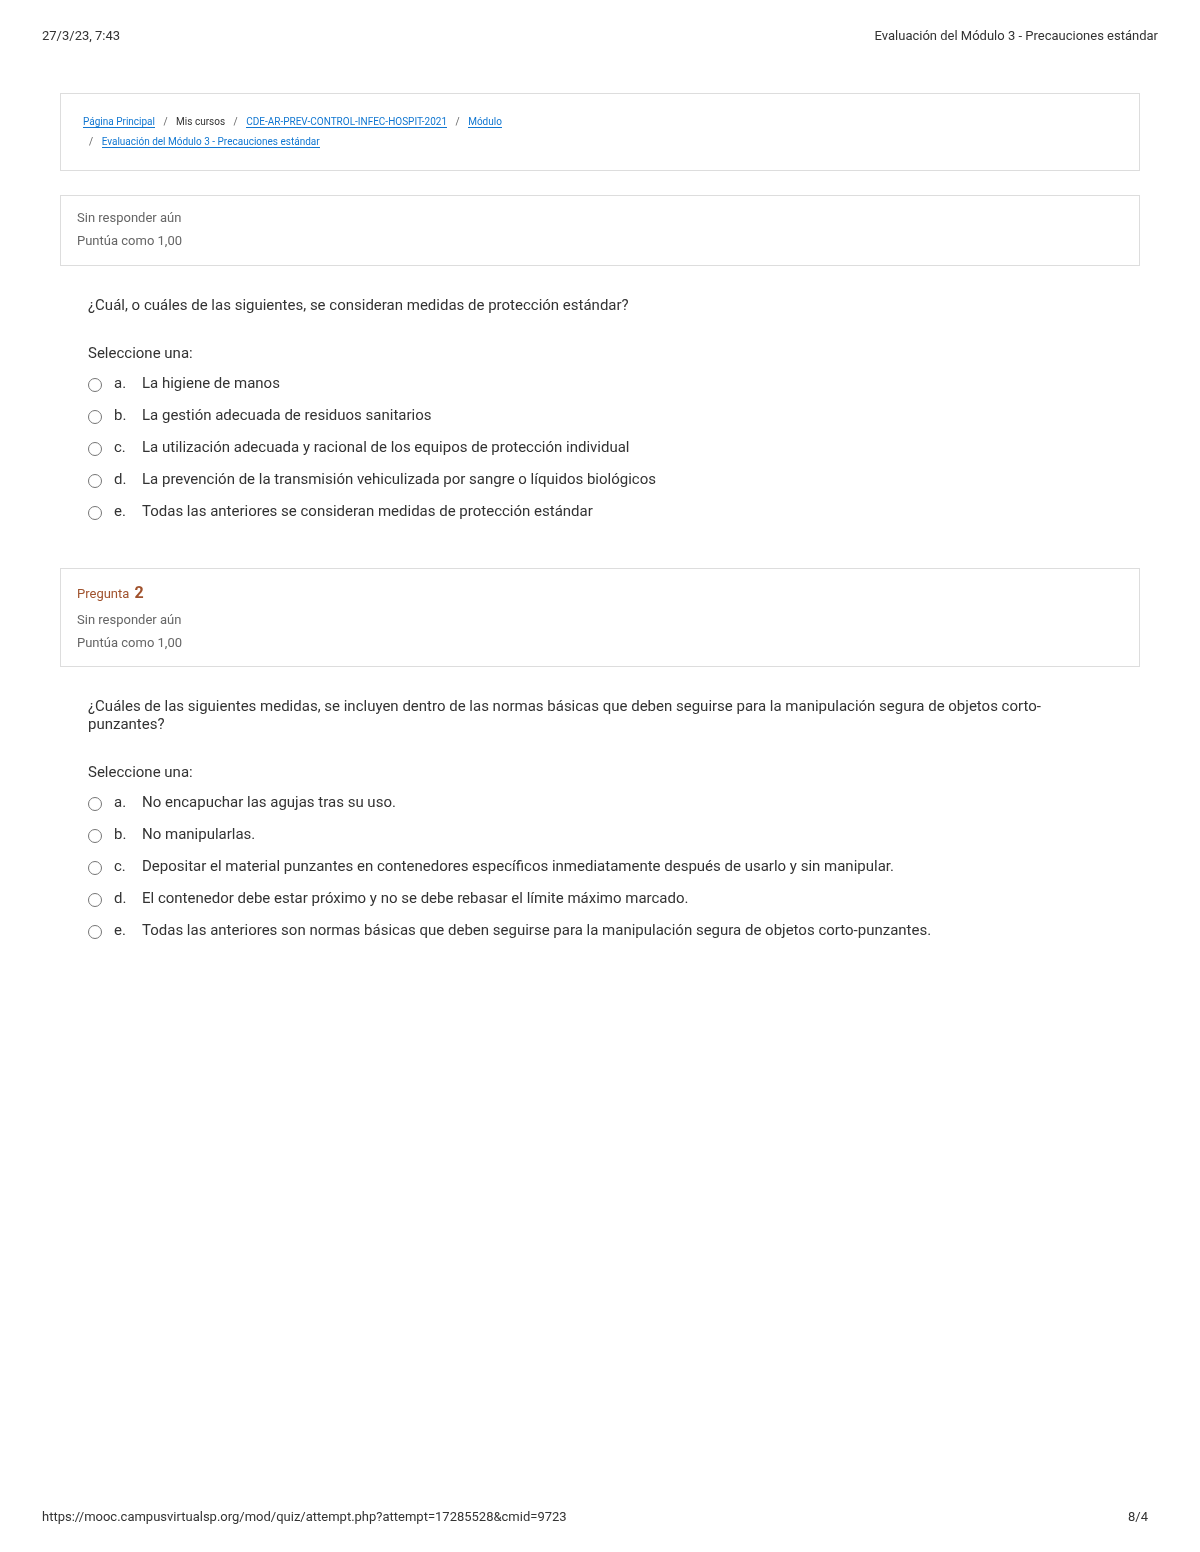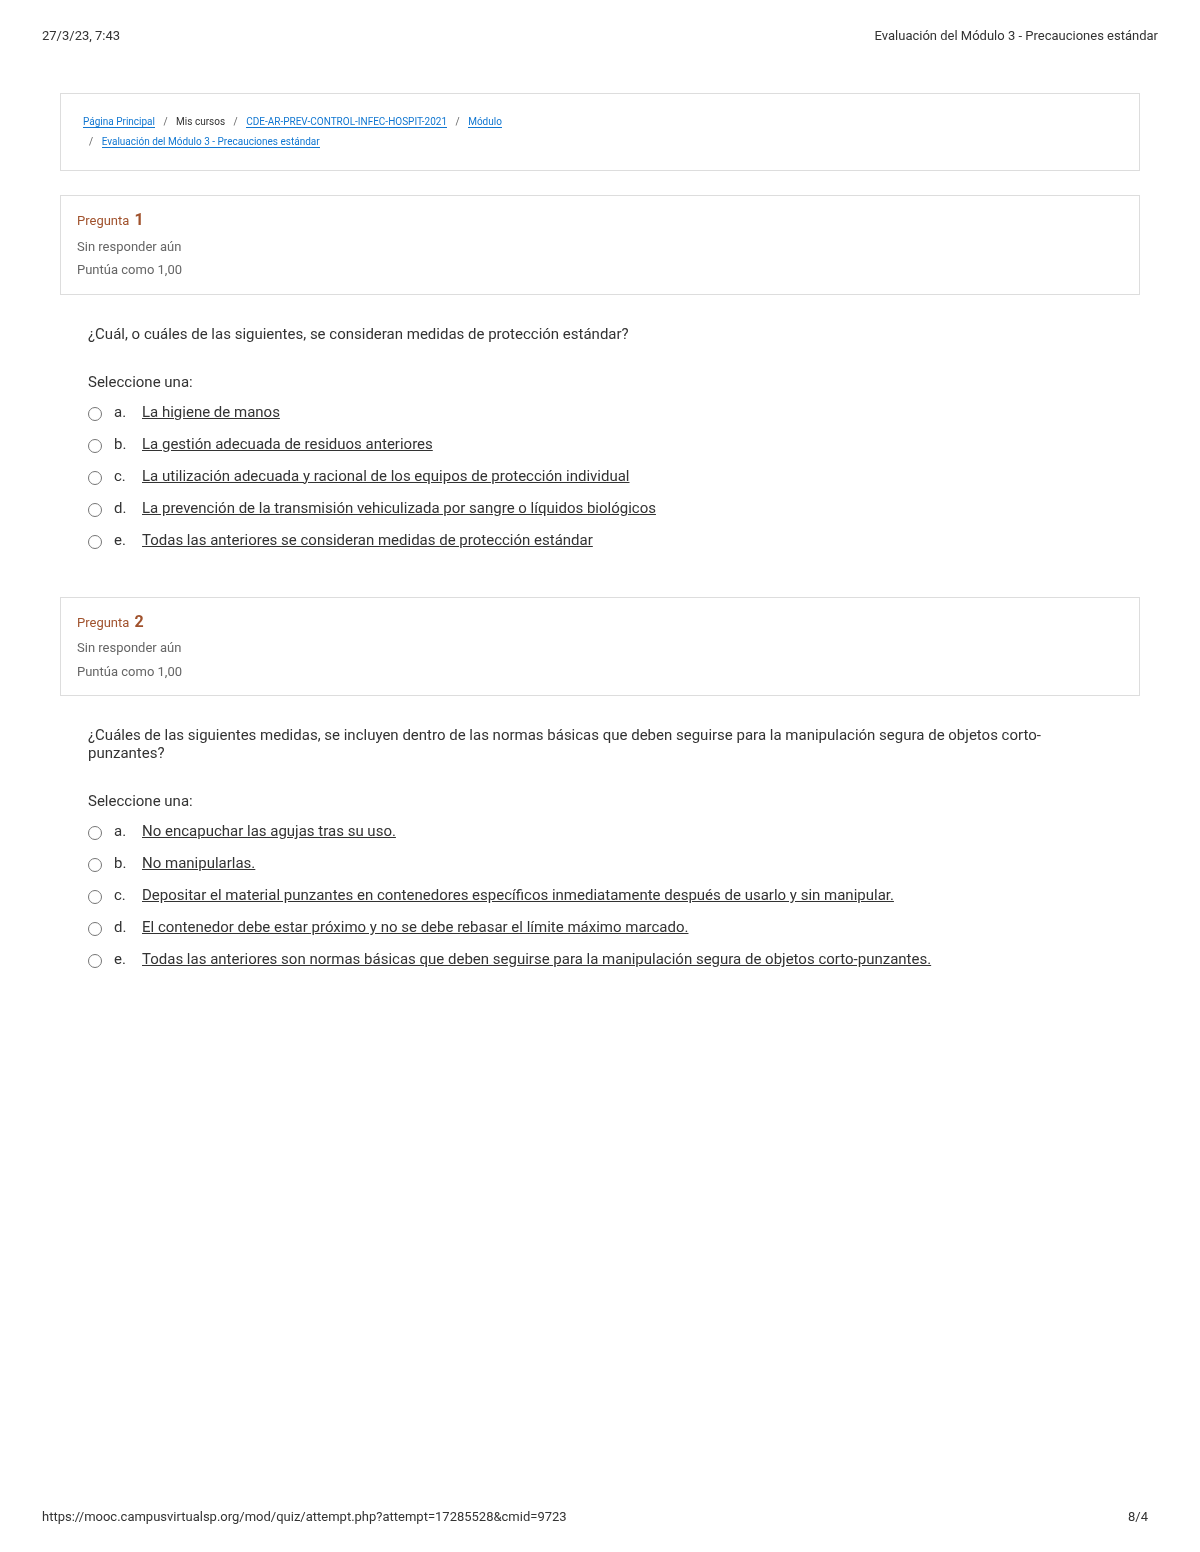--- a/index.html
+++ b/index.html
@@ -86,21 +86,20 @@
       margin-right: 12px;
       width: 14px;
       height: 14px;
     }
     .option-letter {
       margin-right: 10px;
       min-width: 18px;
     }
     .option-text {
       flex: 1;
-      text-decoration: underline;
     }
     .footer {
       position: absolute;
       bottom: 28px;
       left: 42px;
       right: 52px;
       display: flex;
       justify-content: space-between;
       font-size: 13px;
       color: #333;
@@ -124,41 +123,37 @@
     <span class="sep">/</span>
     <a href="#">CDE-AR-PREV-CONTROL-INFEC-HOSPIT-2021</a>
     <span class="sep">/</span>
     <a href="#">Módulo</a>
     <br>
     <span class="sep">/</span>
     <a href="#"> Evaluación del Módulo 3 - Precauciones estándar</a>
   </div>
 
   <div class="question-info">
-    <div>
-      <span class="q-label">Pregunta</span>
-      <span class="q-number">1</span>
-    </div>
     <div>Sin responder aún</div>
     <div>Puntúa como 1,00</div>
   </div>
 
   <div class="question-body">
     <div class="question-text">¿Cuál, o cuáles de las siguientes, se consideran medidas de protección estándar?</div>
     <div class="select-label">Seleccione una:</div>
 
     <div class="option-row">
       <input type="radio" name="q1" style="">
       <span class="option-letter">a.</span>
       <span class="option-text">La higiene de manos</span>
     </div>
     <div class="option-row">
       <input type="radio" name="q1" style="">
       <span class="option-letter">b.</span>
-      <span class="option-text">La gestión adecuada de residuos anteriores</span>
+      <span class="option-text">La gestión adecuada de residuos sanitarios</span>
     </div>
     <div class="option-row">
       <input type="radio" name="q1" style="">
       <span class="option-letter">c.</span>
       <span class="option-text">La utilización adecuada y racional de los equipos de protección individual</span>
     </div>
     <div class="option-row">
       <input type="radio" name="q1" style="">
       <span class="option-letter">d.</span>
       <span class="option-text">La prevención de la transmisión vehiculizada por sangre o líquidos biológicos</span>

